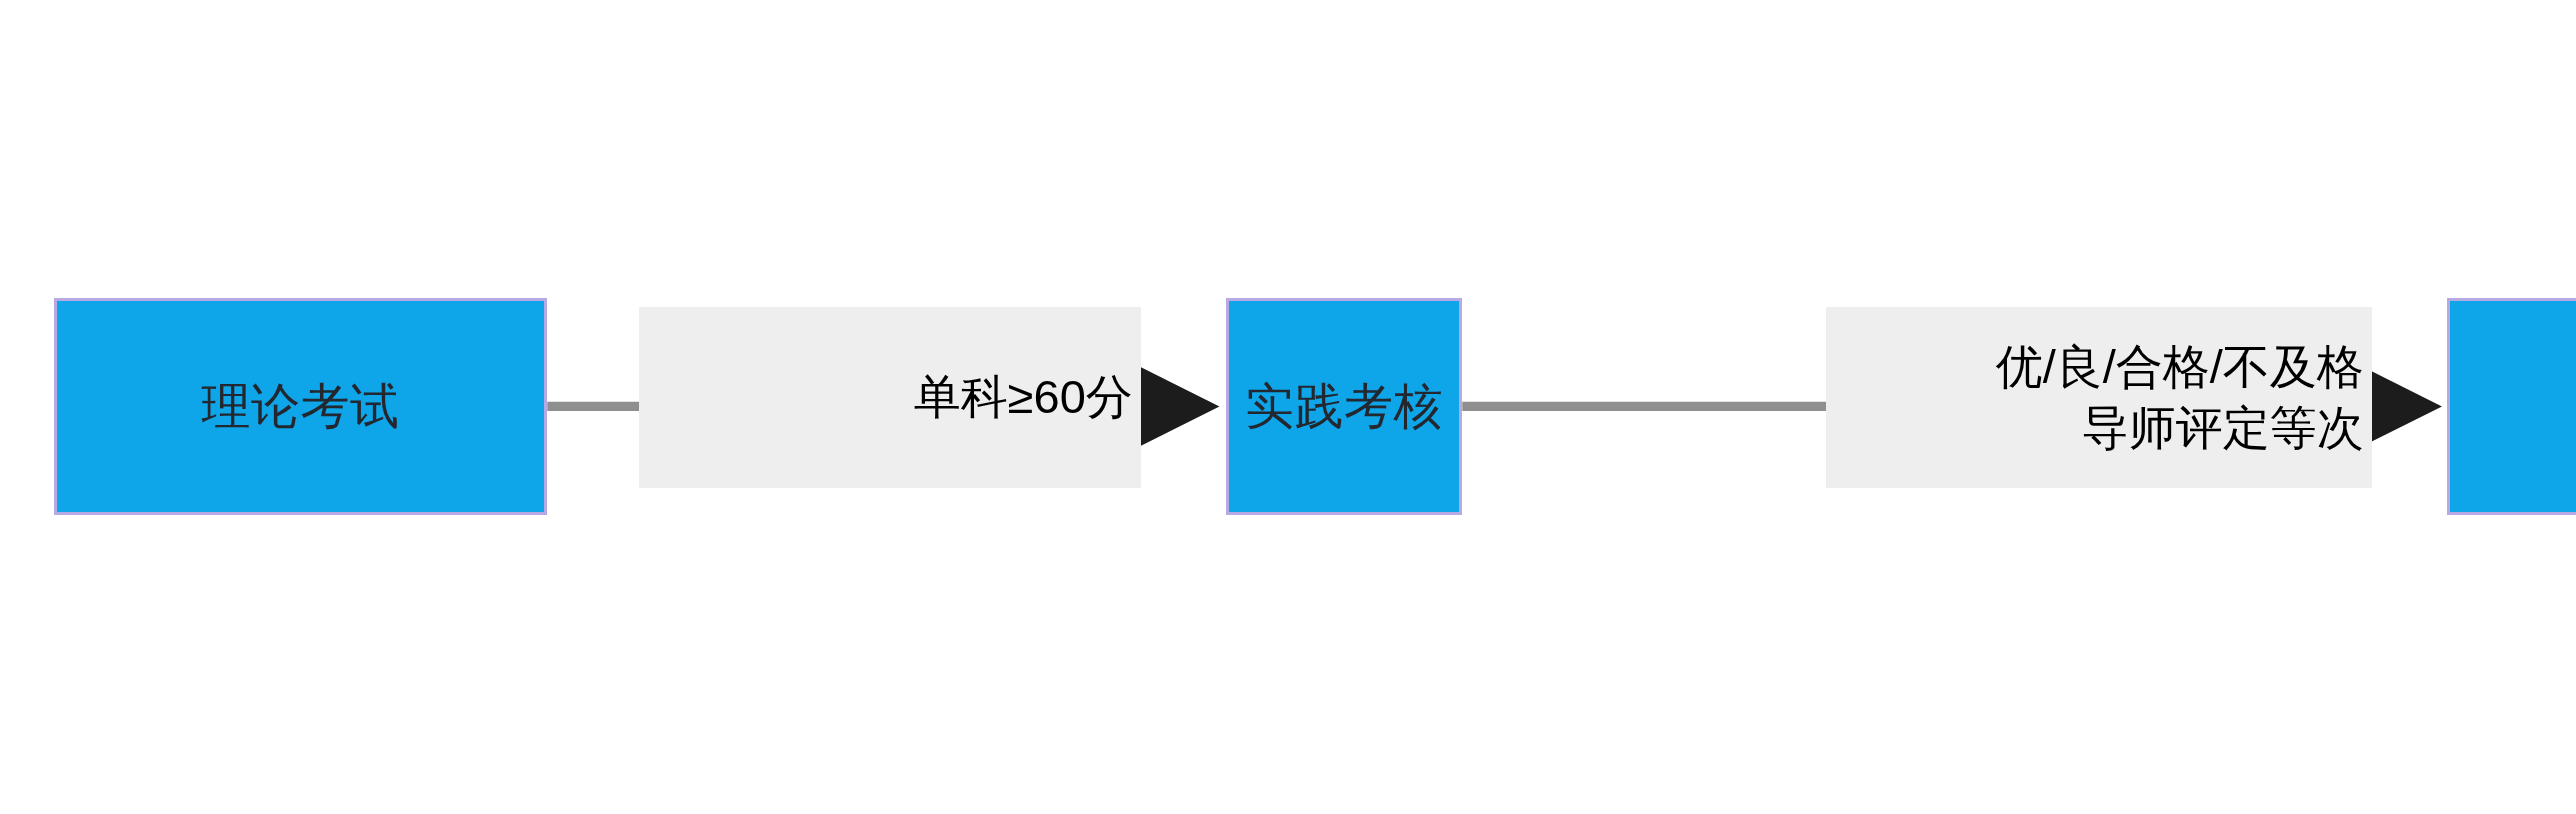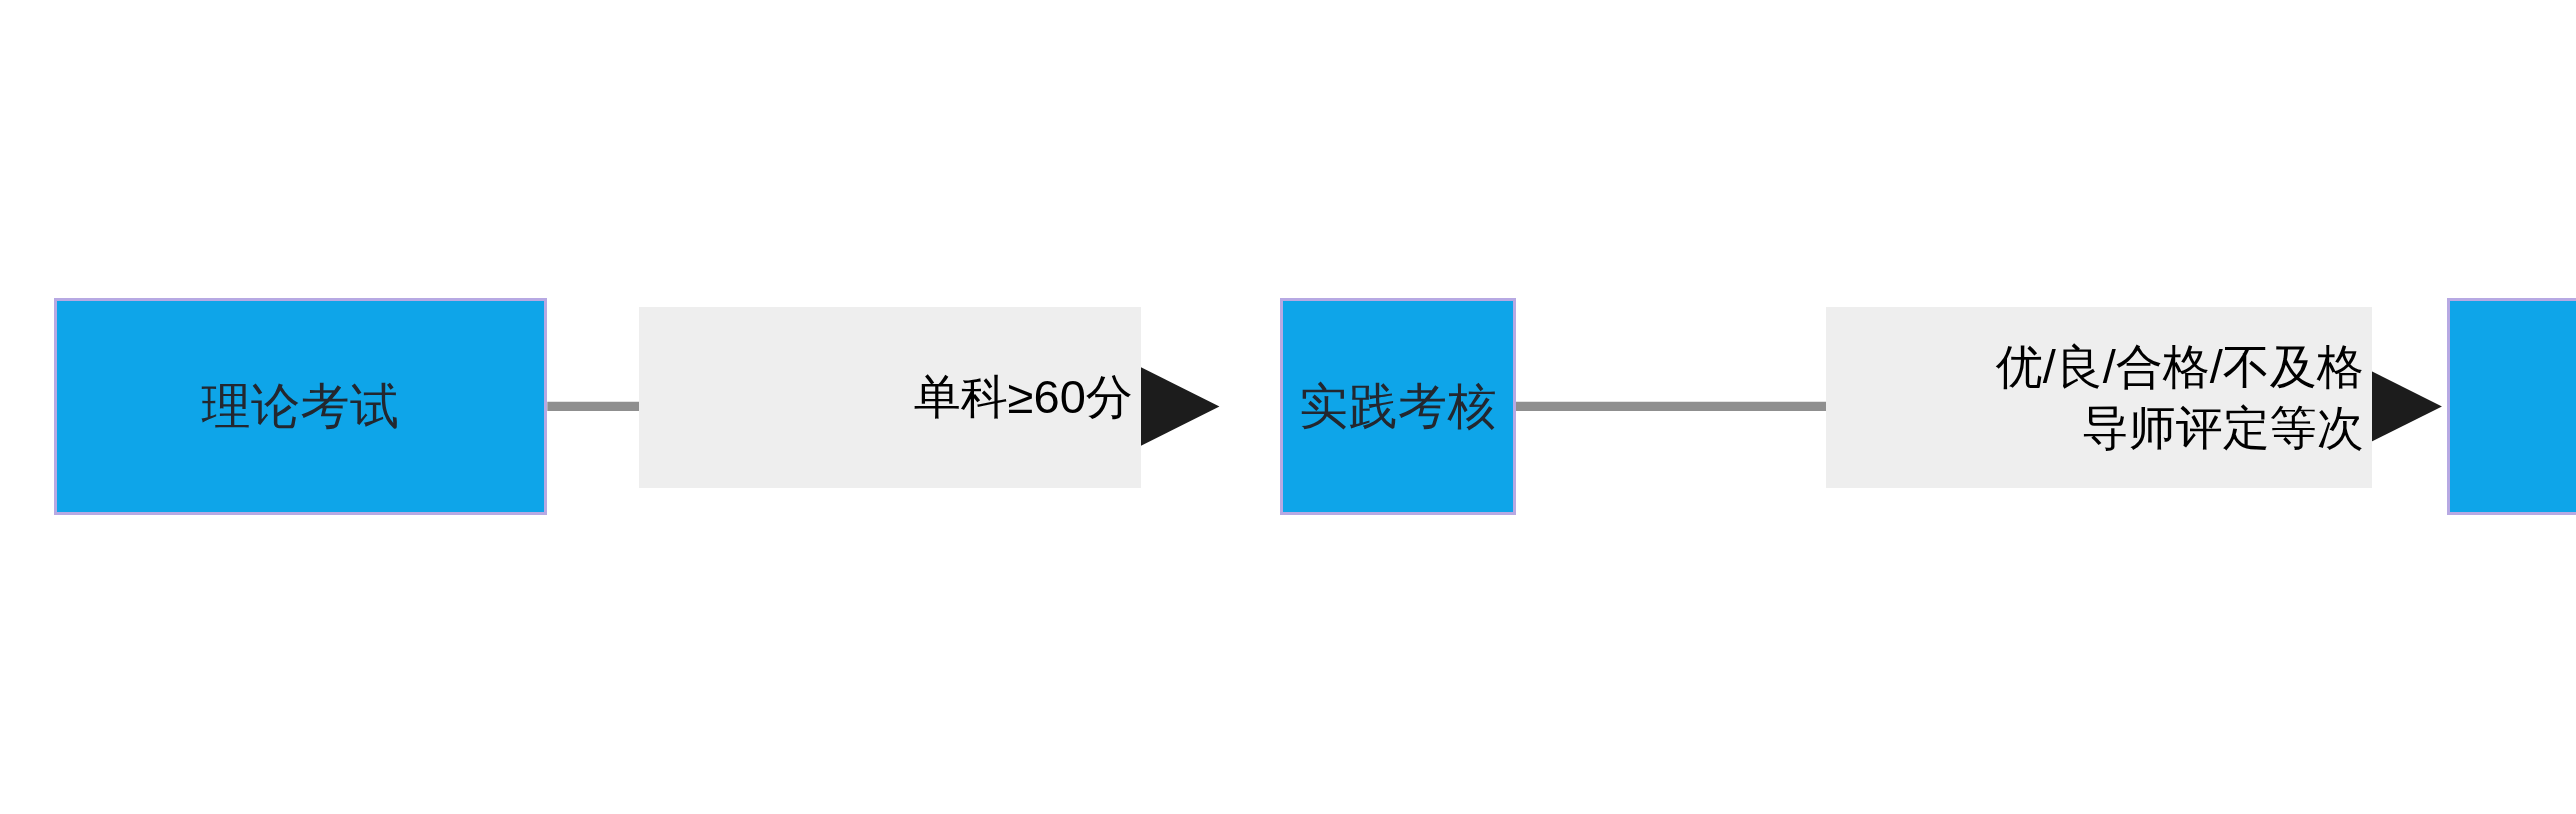--- a/index.html
+++ b/index.html
@@ -92,21 +92,21 @@
   </svg>
 
   <div class="node" style="left:54px; top:298px; width:493px; height:217px;">
     <span>理论考试</span>
   </div>
 
   <div class="edge-label" style="left:639px; top:307px; width:502px; height:181px;">
     <span class="ln">单科≥60分</span>
   </div>
 
-  <div class="node" style="left:1280px; top:298px; width:236px; height:217px;">
+  <div class="node" style="left:1226px; top:298px; width:236px; height:217px;">
     <span>实践考核</span>
   </div>
 
   <div class="edge-label" style="left:1826px; top:307px; width:546px; height:181px;">
     <span class="ln">优/良/合格/不及格</span>
     <span class="ln">导师评定等次</span>
   </div>
 
   <div class="node" style="left:2447px; top:298px; width:573px; height:217px;">
     

